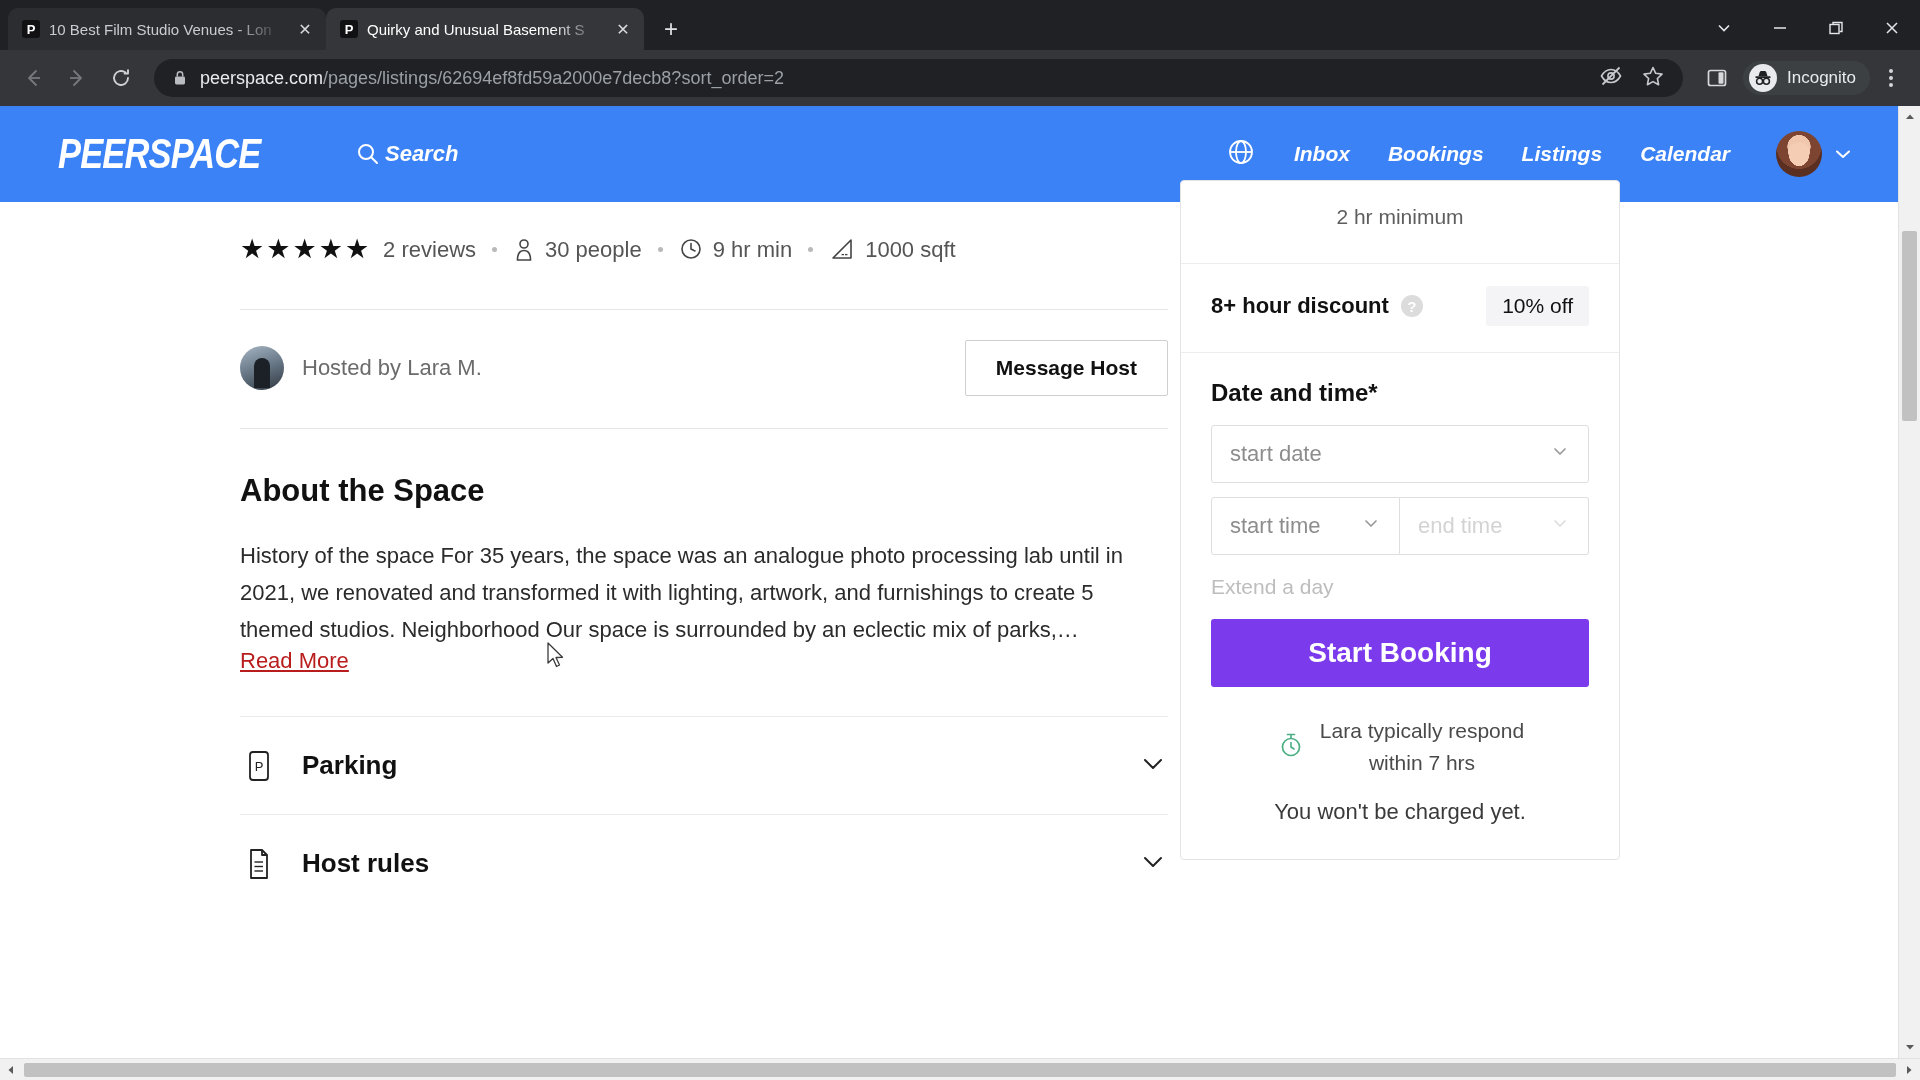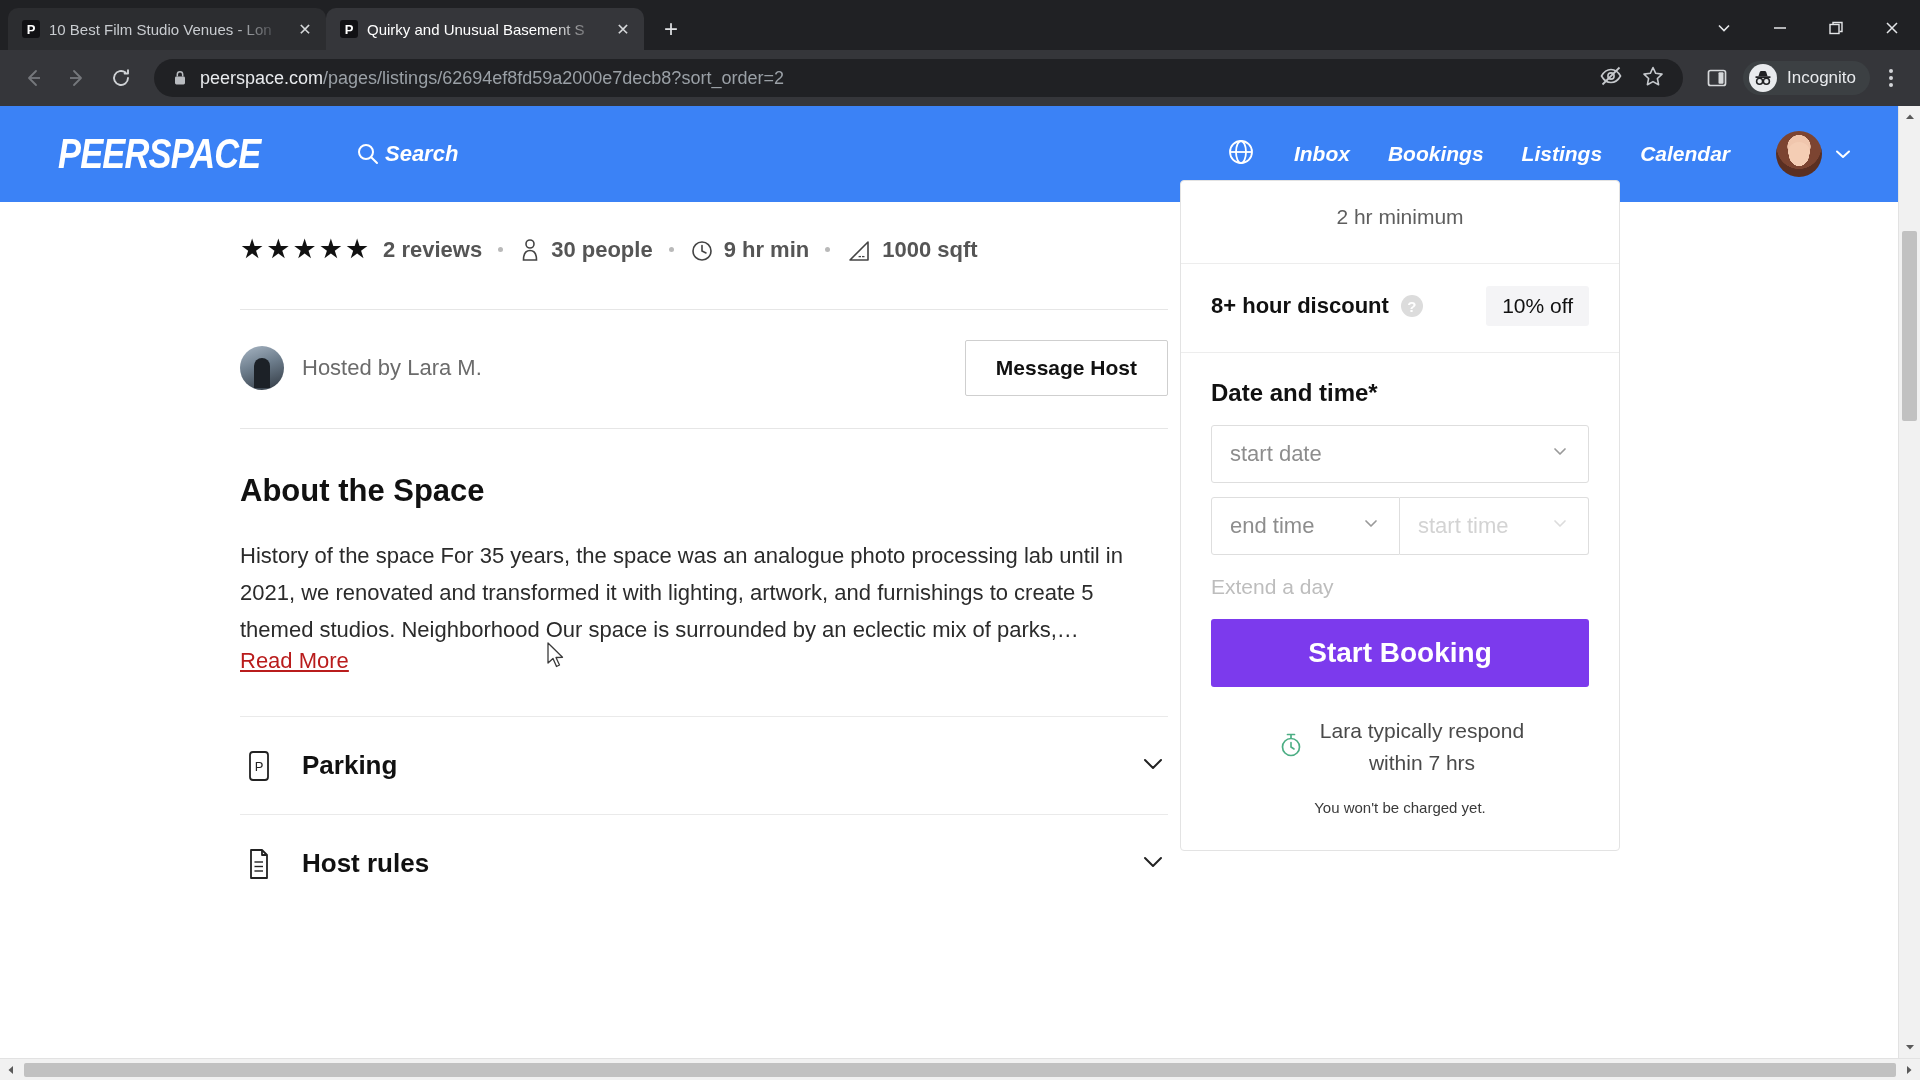--- a/index.html
+++ b/index.html
@@ -103,21 +103,21 @@
   }
 
   
   .content { display:flex; padding: 0 0 0 0; height: calc(100% - 96px); position:relative; }
   .col-main { width: 1180px; padding: 0 0 0 240px; }
   .col-side { width: 500px; padding-top: 0; }
 
   .stats { display:flex; align-items:center; gap:0; padding-top: 34px; color:#3f3f3f; font-size:22px;}
   .stars { display:flex; gap:2px; margin-right:14px; }
   .star { font-size:27px; color:#111; line-height:1; }
-  .stat { display:flex; align-items:flex-end; gap:10px; white-space:nowrap;font-weight:bold; }
+  .stat { display:flex; align-items:flex-start; gap:10px; white-space:nowrap; }
   .stat .lbl { color:#555; }
   .dot { width:5px; height:5px; background:#b9b9b9; border-radius:50%; margin: 0 16px; }
 
   .divider { height:1px; background:#e6e6e6; margin: 46px 0 0 0; width: 928px; }
 
   .host-row { display:flex; align-items:center; width:928px; padding: 30px 0 32px 0; }
   .host-ava {
     width:44px; height:44px; border-radius:50%; margin-right:18px;
     background: linear-gradient(160deg,#a8b6c4 0%, #6d7d8c 45%, #2f3740 100%);
     position:relative; overflow:hidden; flex:0 0 44px;
@@ -175,21 +175,21 @@
   .sel-pair .sel + .sel { border-left:none; border-radius: 0 3px 3px 0; color:#d3d3d3; }
   .sel-pair .sel + .sel .chev { color:#dcdcdc; }
   .extend { color:#bdbdbd; font-size:21px; margin-top:20px; cursor:pointer; }
   .btn-book {
     width:100%; height:68px; background:#7c3aed; color:#fff; border:none; border-radius:3px;
     font-size:28px; font-weight:bold; margin-top:20px; cursor:pointer;
     font-family:"Liberation Sans", sans-serif;
   }
   .resp { display:flex; align-items:center; justify-content:center; gap:14px; margin-top:28px; }
   .resp-text { text-align:center; color:#4a4a4a; font-size:21px; line-height:32px; }
-  .nocharge { text-align:center; color:#3a3a3a; font-size:15px; margin-top:20px; }
+  .nocharge { text-align:center; color:#3a3a3a; font-size:22px; margin-top:20px; }
 
   
   .vscroll {
     width:22px; background:#f1f1f1; border-left:1px solid #e2e2e2; flex:0 0 22px;
     position:relative;
   }
   .vs-arrow { height:22px; display:flex; align-items:center; justify-content:center; color:#5a5a5a; }
   .vs-arrow.bottom { position:absolute; bottom:0; left:0; right:0; }
   .vs-thumb { position:absolute; left:3px; right:3px; top:125px; height:190px; background:#c1c1c1; border-radius:2px; }
   .hscroll {
@@ -457,29 +457,29 @@
                 <span>start date</span>
                 <span class="chev">
                   <svg width="20" height="20" viewBox="0 0 20 20">
                       <path d="M5 8 L10 13 L15 8" fill="none" stroke="currentColor" stroke-width="1.7" stroke-linecap="round" stroke-linejoin="round"></path>
                     </svg>
                 </span>
               </div>
 
               <div class="sel-pair">
                 <div class="sel">
-                  <span>end time</span>
+                  <span>start time</span>
                   <span class="chev">
                     <svg width="20" height="20" viewBox="0 0 20 20">
                         <path d="M5 8 L10 13 L15 8" fill="none" stroke="currentColor" stroke-width="1.7" stroke-linecap="round" stroke-linejoin="round"></path>
                       </svg>
                   </span>
                 </div>
                 <div class="sel">
-                  <span>start time</span>
+                  <span>end time</span>
                   <span class="chev">
                     <svg width="20" height="20" viewBox="0 0 20 20">
                         <path d="M5 8 L10 13 L15 8" fill="none" stroke="currentColor" stroke-width="1.7" stroke-linecap="round" stroke-linejoin="round"></path>
                       </svg>
                   </span>
                 </div>
               </div>
 
               <div class="extend">Extend a day</div>
 

